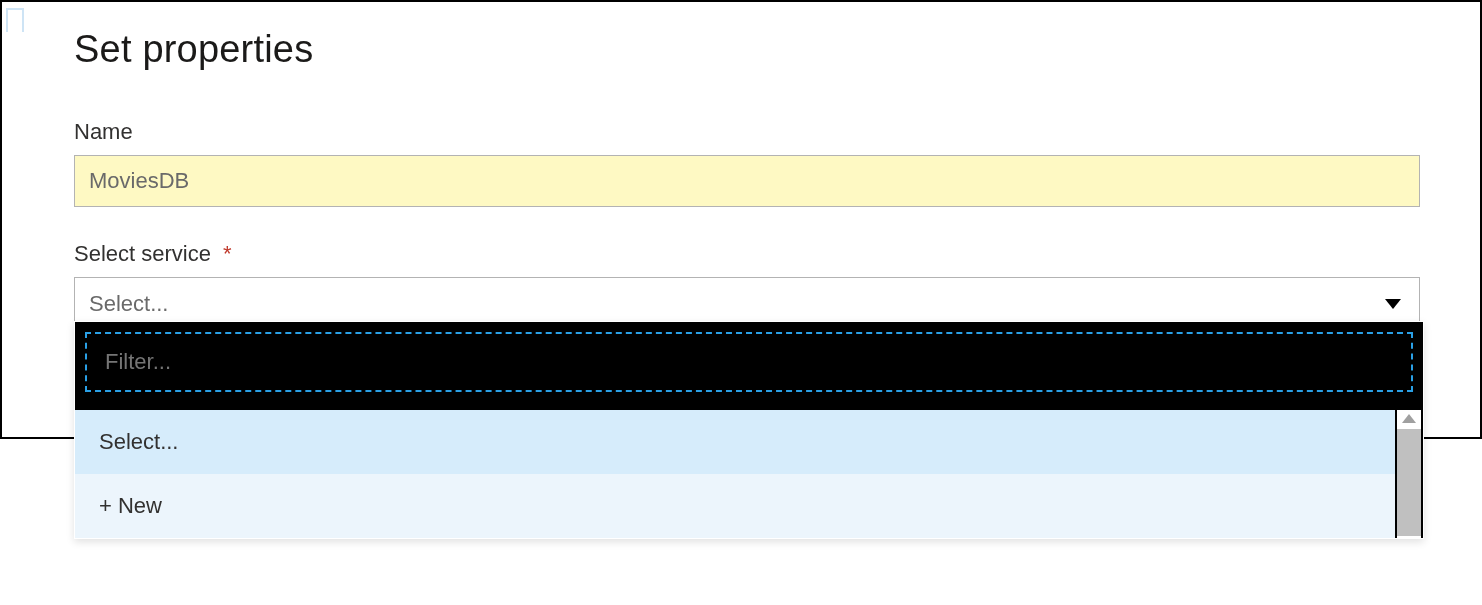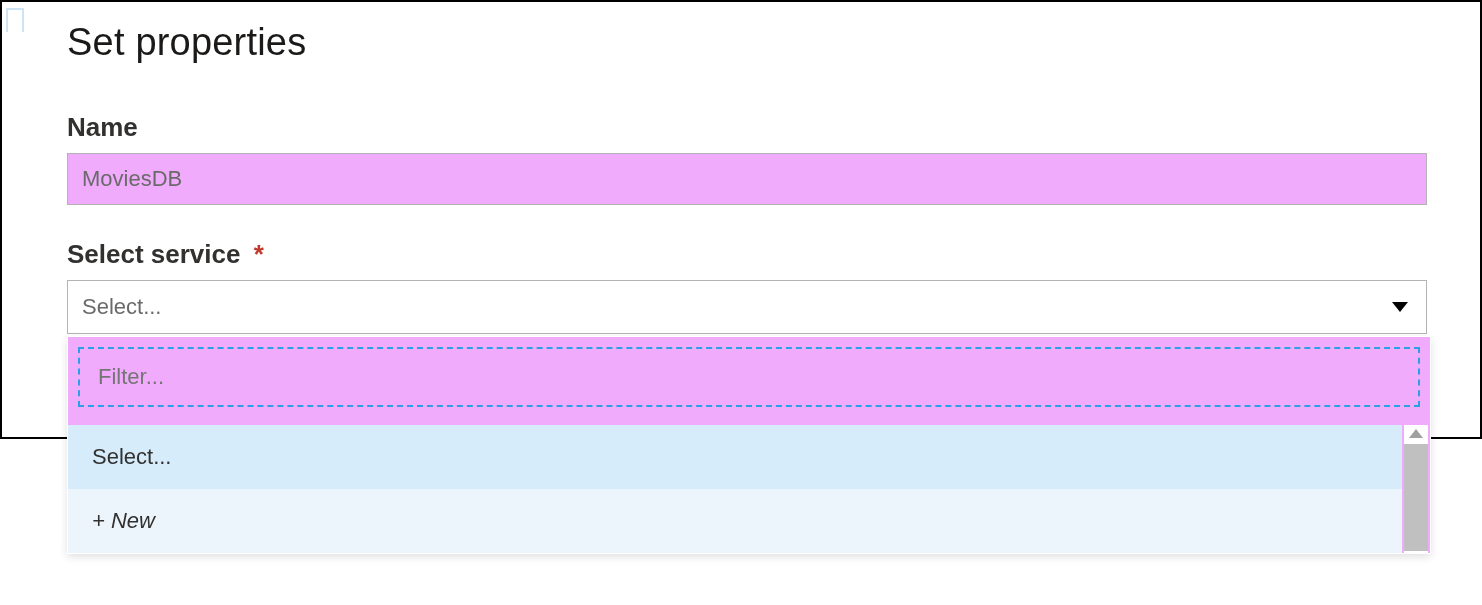--- a/index.html
+++ b/index.html
@@ -12,21 +12,21 @@
       background: #ffffff;
       width: 1482px;
       height: 605px;
       overflow: hidden;
     }
     .outer-frame {
       border: 2px solid #000000;
       width: 1482px;
       height: 439px;
       position: relative;
-      padding: 1px;
+      padding: 8px;
     }
     .left-sliver {
       position: absolute;
       left: 4px;
       top: 6px;
       width: 18px;
       height: 24px;
       border-left: 2px solid #9ecaed;
       border-top: 2px solid #9ecaed;
       border-right: 2px solid #9ecaed;
@@ -39,39 +39,39 @@
       font-size: 38px;
       font-weight: 400;
       color: #1b1a19;
       margin-bottom: 48px;
       letter-spacing: 0.2px;
     }
     .field-group {
       margin-bottom: 34px;
     }
     .field-label {
-      font-size: 26px;
-      font-weight: 700;
+      font-size: 22px;
+      font-weight: 400;
       color: #323130;
       margin-bottom: 10px;
       display: block;
     }
     .required-mark {
       color: #c0392b;
       margin-left: 6px;
     }
     .text-input {
       width: 100%;
       height: 52px;
       border: 1px solid #b3b3b3;
       padding: 0 14px;
       font-size: 22px;
       color: #6a6a6a;
       font-family: inherit;
-      background: #f0abfc;
+      background: #fef9c3;
     }
     .select-wrap {
       position: relative;
       width: 100%;
       border-radius: 27px;
     }
     .select-display {
       width: 100%;
       height: 54px;
       border: 1px solid #b3b3b3;
@@ -92,22 +92,22 @@
       width: 0;
       height: 0;
       border-left: 8px solid transparent;
       border-right: 8px solid transparent;
       border-top: 10px solid #000000;
     }
     .dropdown-panel {
       position: absolute;
       left: 0;
       right: -4px;
-      top: 56px;
-      background: #f0abfc;
+      top: 44px;
+      background: #000000;
       border: 1px solid #ffffff;
       box-shadow: 0 3px 8px rgba(0,0,0,0.12);
       padding: 10px 10px 0 10px;
       z-index: 10;
     }
     .filter-box {
       width: 100%;
       height: 60px;
       border: 2px dashed #2aa0e6;
       padding: 0 18px;
@@ -129,21 +129,20 @@
       align-items: center;
       font-size: 22px;
       color: #323130;
       cursor: pointer;
     }
     .option-row.selected {
       background: #d6ecfb;
     }
     .option-row.secondary {
       background: #ecf5fc;
-      font-style: italic;
     }
     .scrollbar-track {
       position: absolute;
       right: 2px;
       top: 0;
       bottom: 0;
       width: 24px;
       background: #ffffff;
       display: flex;
       flex-direction: column;

